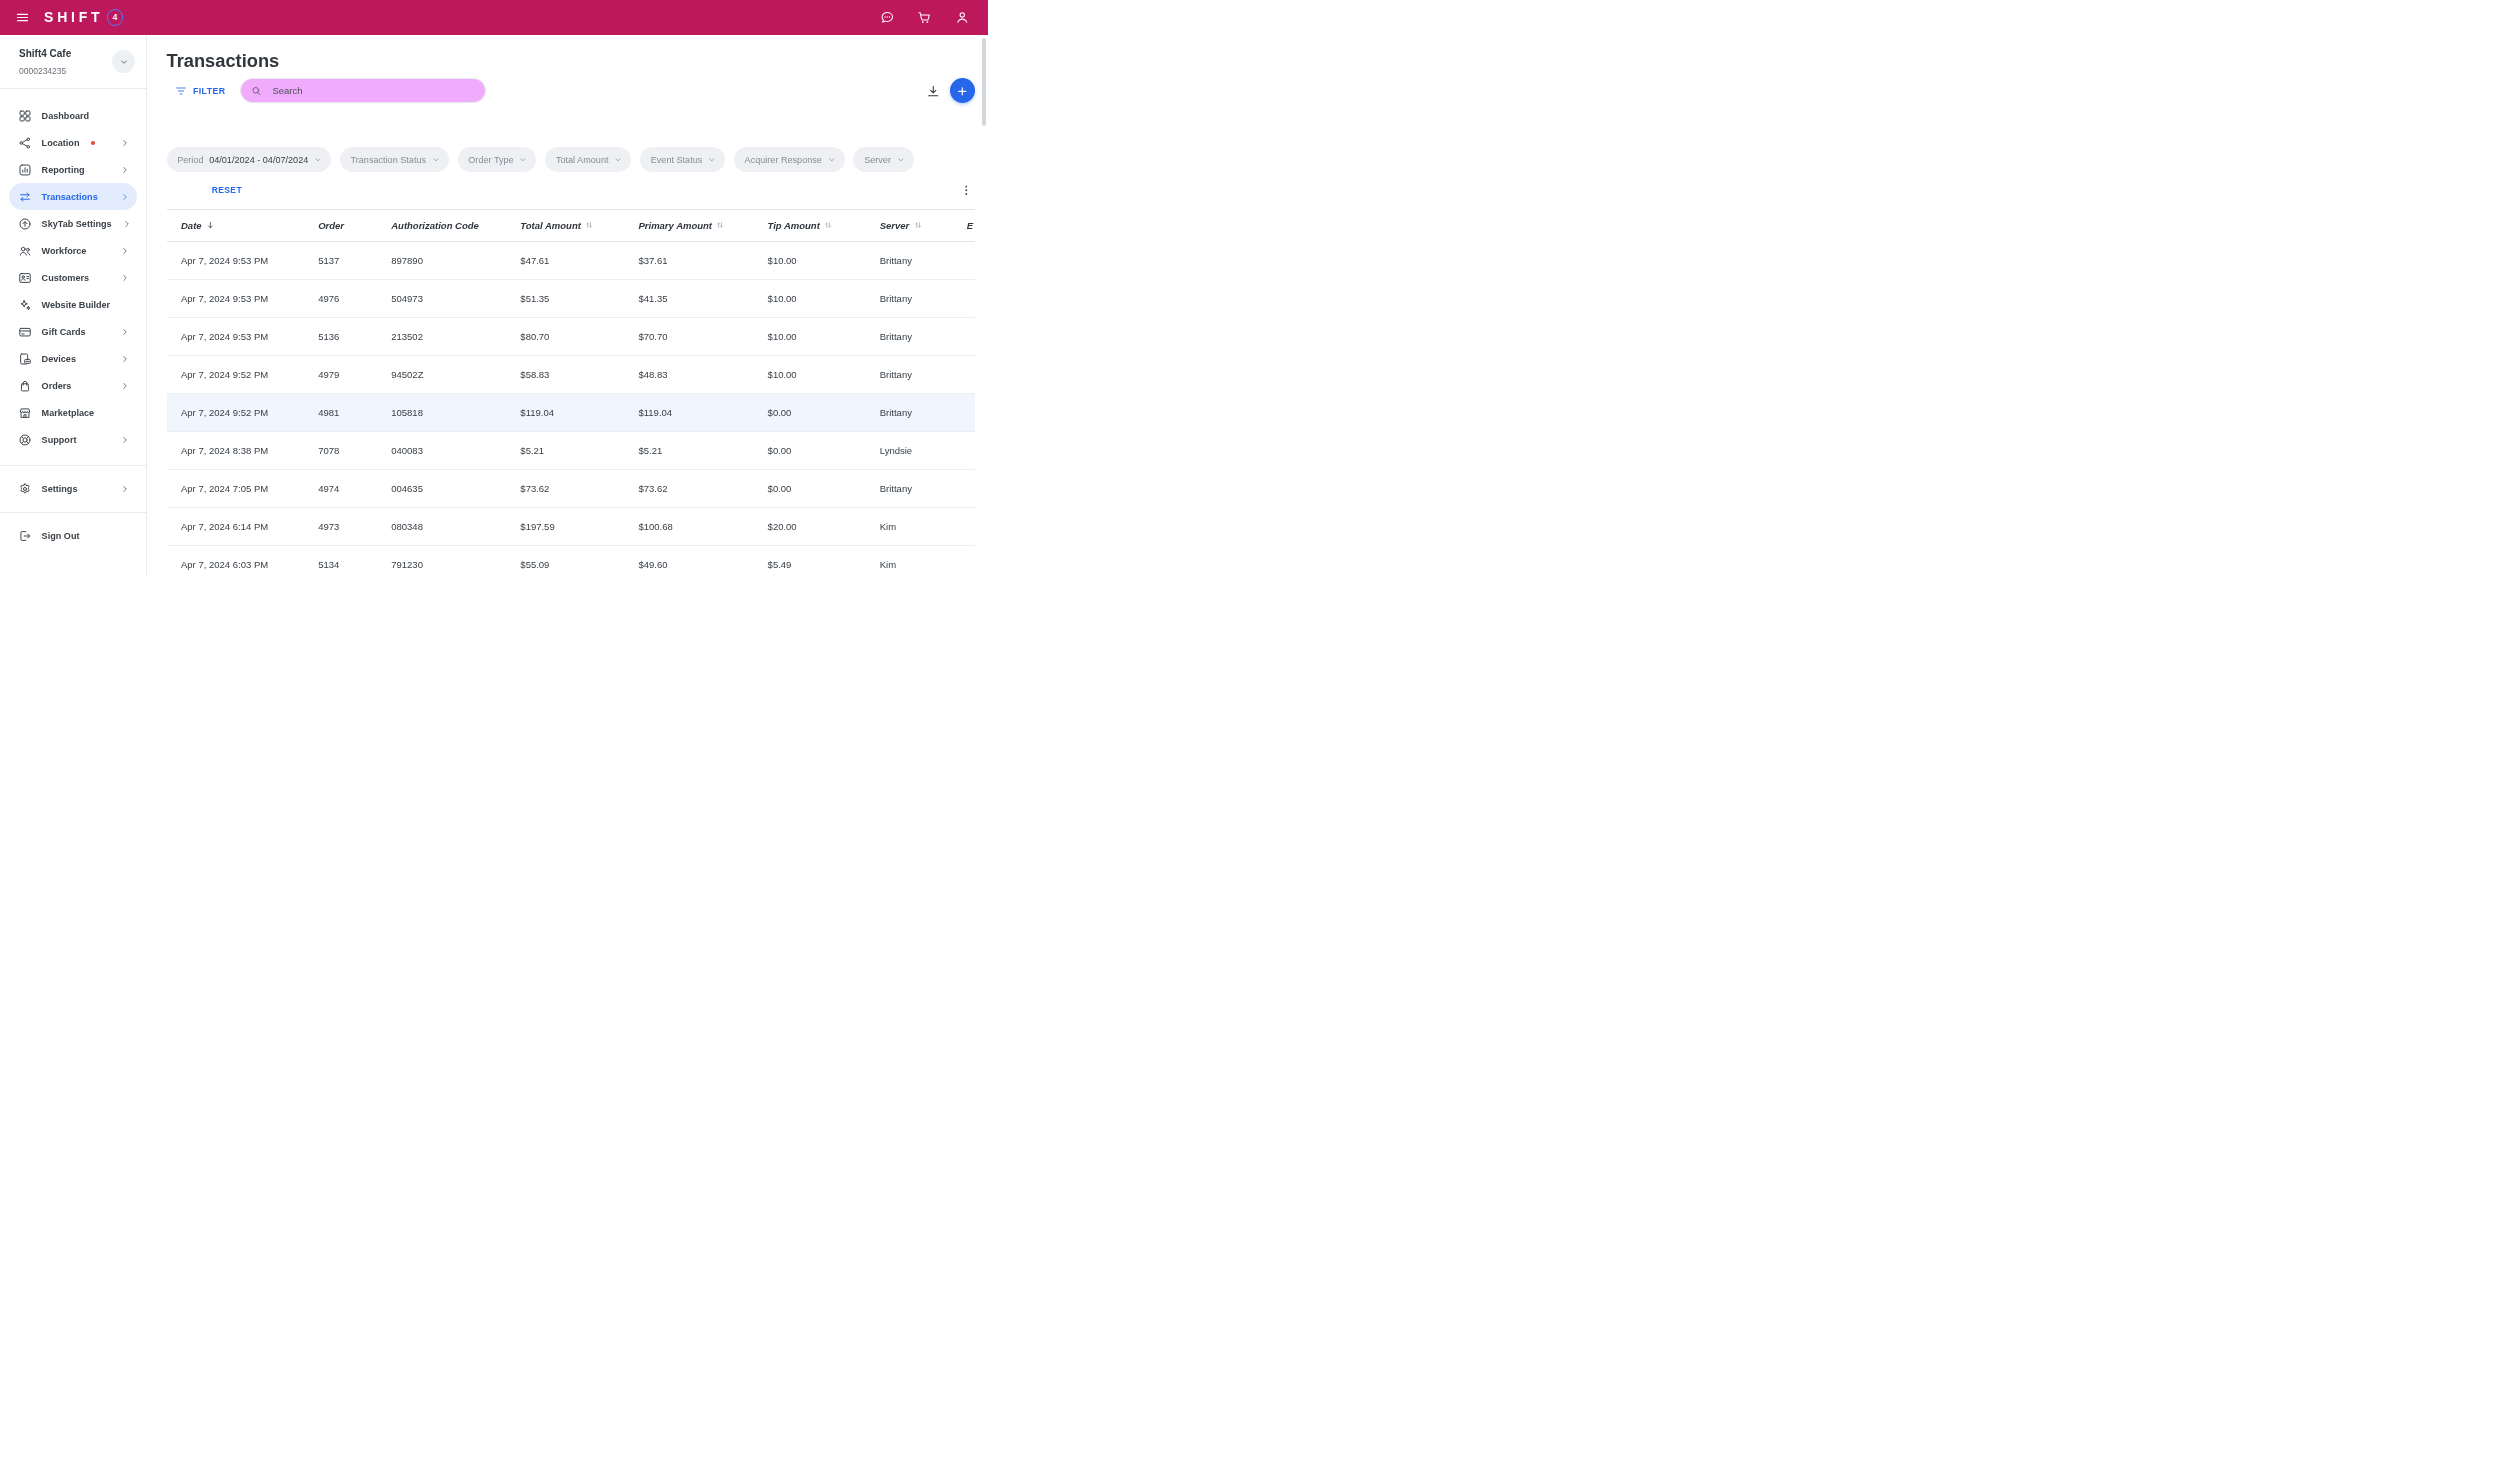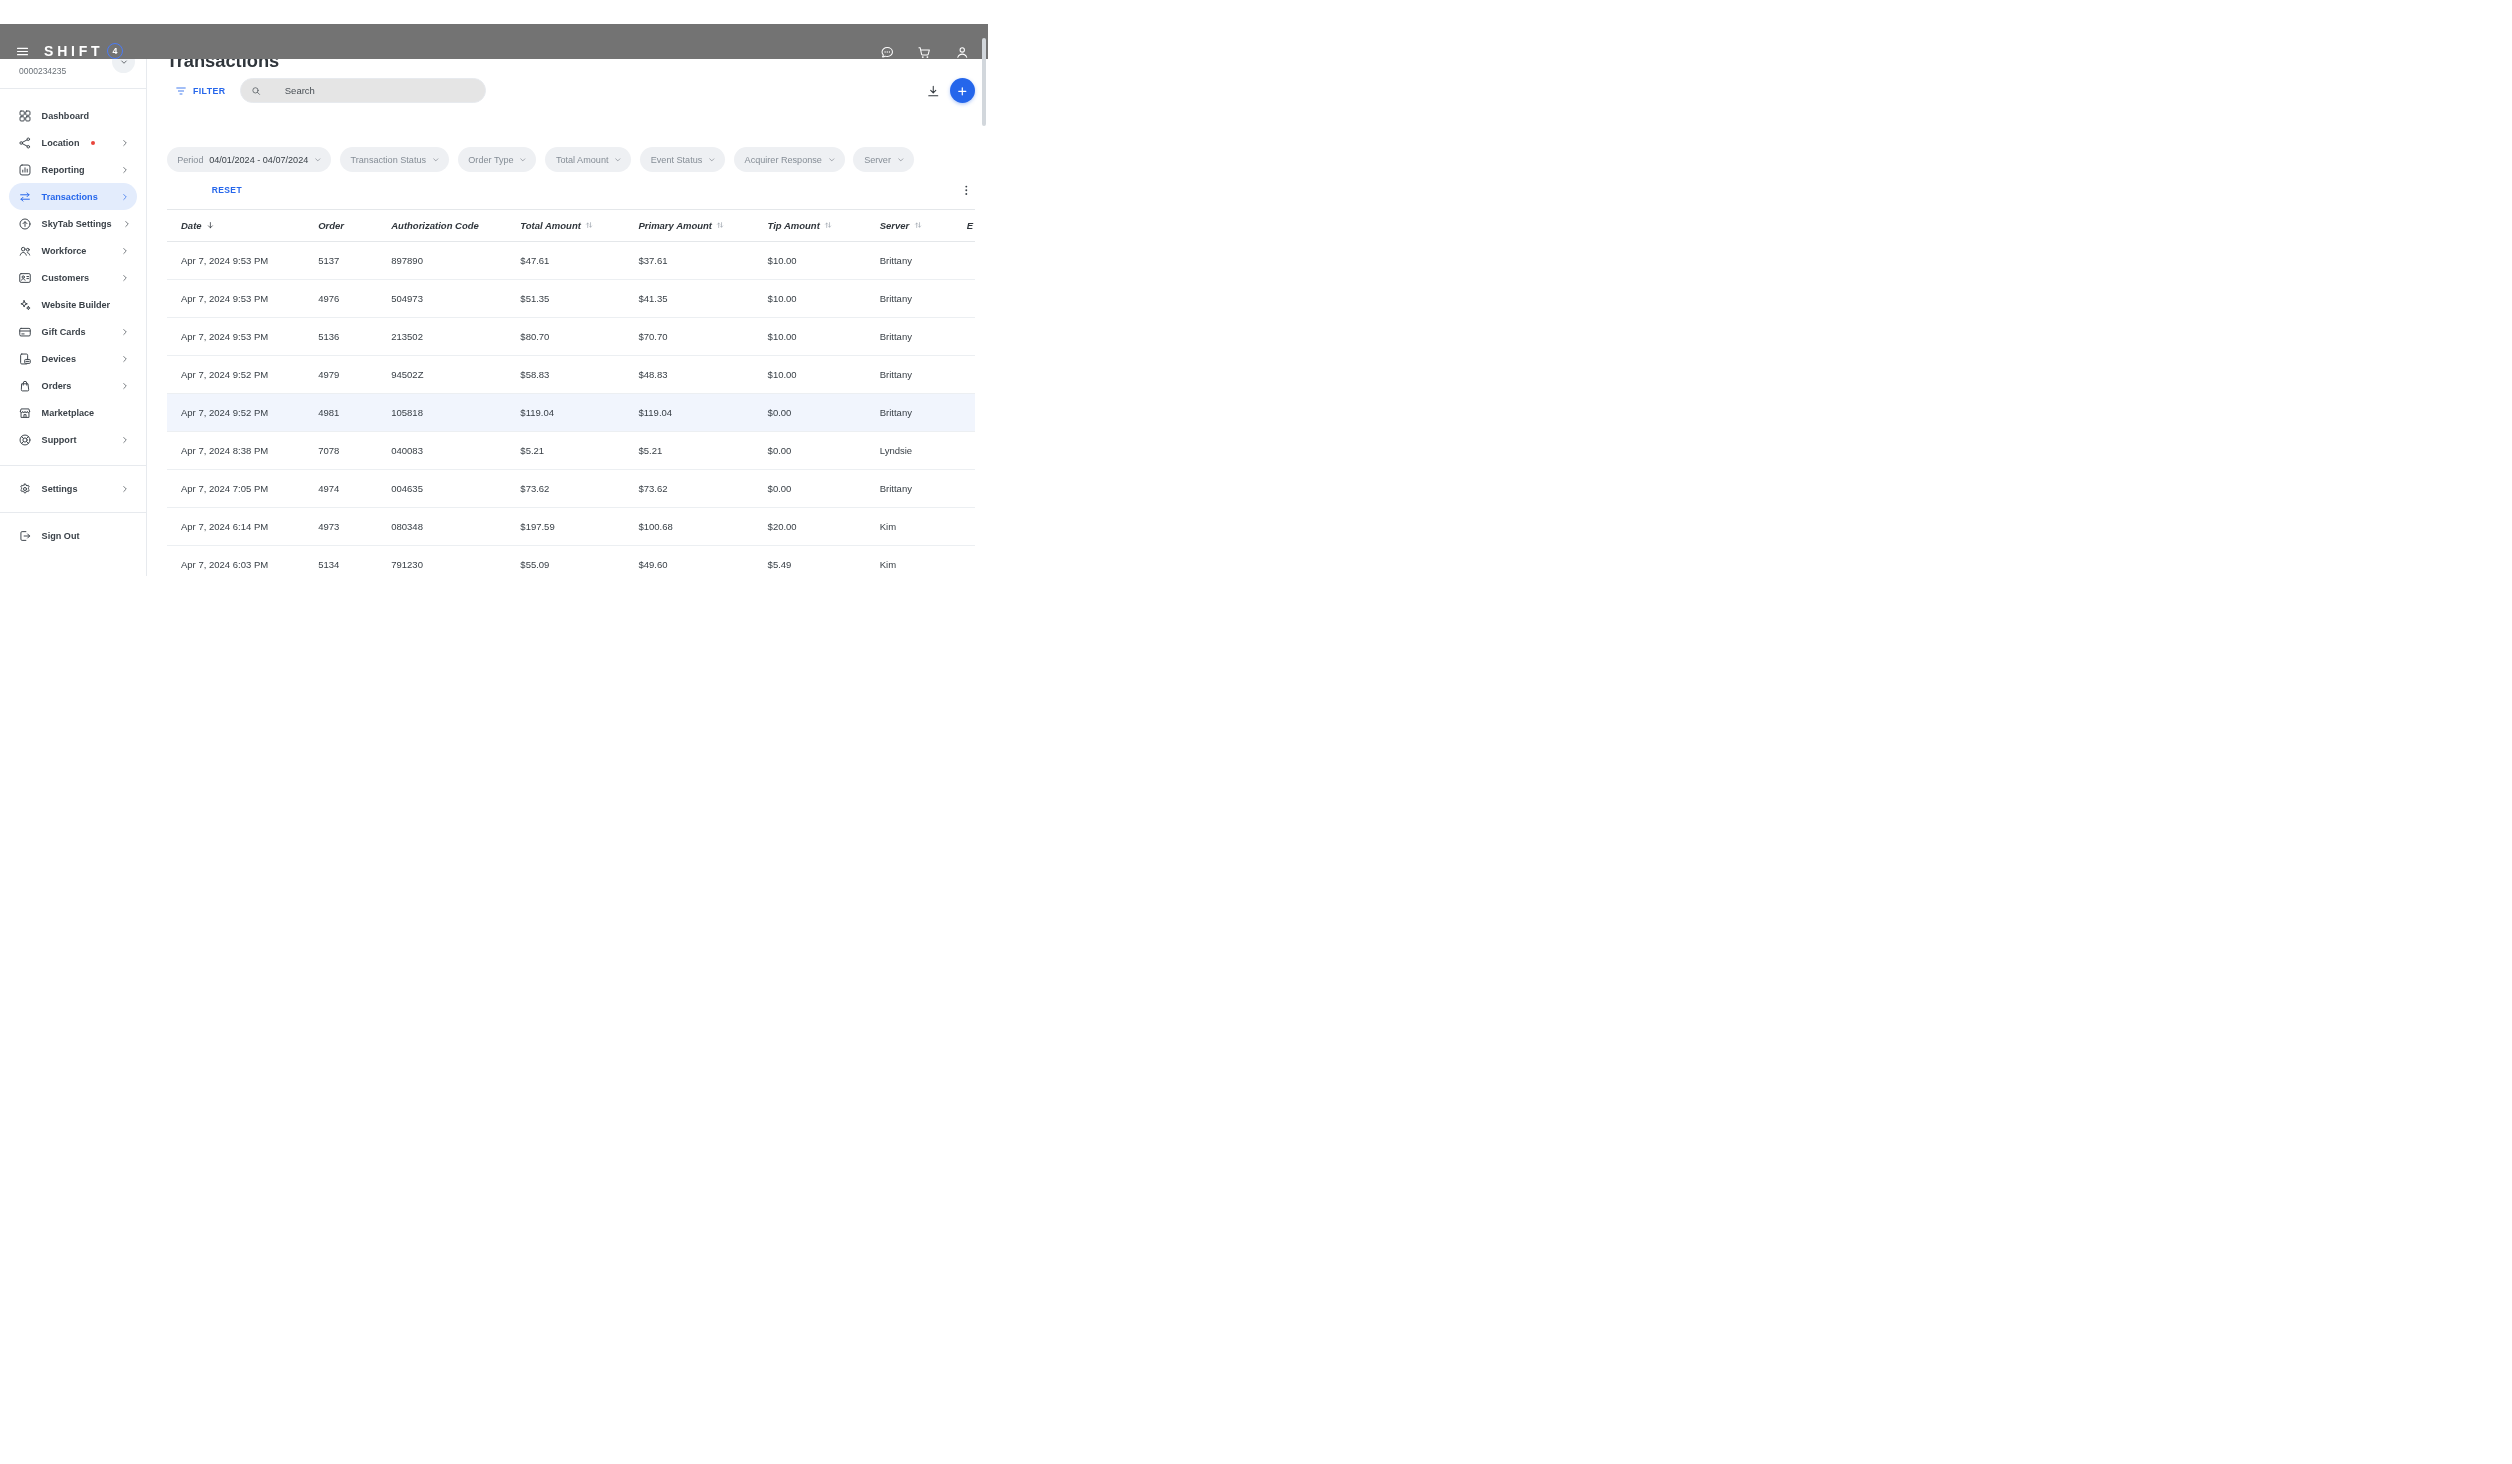--- a/index.html
+++ b/index.html
@@ -10,22 +10,22 @@
     background: #fff; color: #343a40; position: relative;
   }
   svg { display: block; }
   .i { fill: none; stroke: currentColor; stroke-width: 1.7; stroke-linecap: round; stroke-linejoin: round; }
   .f { fill: currentColor; stroke: none; }
   button { font-family: inherit; background: none; border: none; padding: 0; cursor: pointer; color: inherit; }
 
   
   .topbar {
     position: absolute; top: 0; left: 0; right: 0; height: 35px;
-    background: #737373; display: flex; align-items: flex-end; padding: 0 15px;
-    color: #fff; z-index: 20; margin-top: 24px;
+    background: #be185d; display: flex; align-items: center; padding: 0 15px;
+    color: #fff; z-index: 20;
   }
   .hamburger { color: #fff; margin-right: 14px; }
   .logo { display: flex; align-items: center; gap: 5.7px; cursor: pointer; }
   .logo-word { font-size: 14px; font-weight: bold; letter-spacing: 3.8px; color: #fff; }
   .logo-badge {
     width: 16.4px; height: 16.4px; border: 1.6px solid #4b7bf5; border-radius: 50%;
     display: flex; align-items: center; justify-content: center;
     font-size: 8.8px; font-weight: bold; color: #fff; margin-left: -2.5px;
   }
   .topbar-right { margin-left: auto; display: flex; align-items: center; gap: 23px; padding-right: 3.8px; }
@@ -65,23 +65,23 @@
     padding: 0 13.2px 0 19.5px; overflow: hidden; background: #fff;
   }
   .page-title { margin: 15px 0 0; font-size: 18.3px; font-weight: bold; color: #30363c; }
 
   .actions-row { margin-top: 6.3px; display: flex; align-items: center; height: 25px; }
   .filter-btn {
     display: inline-flex; align-items: center; gap: 5.7px; margin-left: 8.8px;
     color: #2566eb; font-weight: bold; font-size: 8.8px; letter-spacing: 0.4px;
   }
   .search {
-    margin-left: 14px; width: 246px; height: 25px; background: #e5e5e5;
+    margin-left: 14px; width: 246px; height: 25px; background: #f0abfc;
     border: 0.6px solid #e7eaee; border-radius: 12.6px;
-    display: flex; align-items: center; gap: 22px; padding: 0 10px; color: #4a5056;
+    display: flex; align-items: center; gap: 9px; padding: 0 10px; color: #4a5056;
   }
   .search input {
     border: none; background: transparent; outline: none; width: 100%;
     font-size: 9.5px; color: #30363c; font-family: inherit;
   }
   .search input::placeholder { color: #4a5056; opacity: 1; }
   .download-btn { margin-left: auto; width: 25px; height: 25px; display: flex; align-items: center; justify-content: center; color: #30363c; }
   .fab {
     margin-left: 4.4px; width: 25px; height: 25px; border-radius: 50%; background: #2566eb;
     color: #fff; display: flex; align-items: center; justify-content: center; flex: none;

